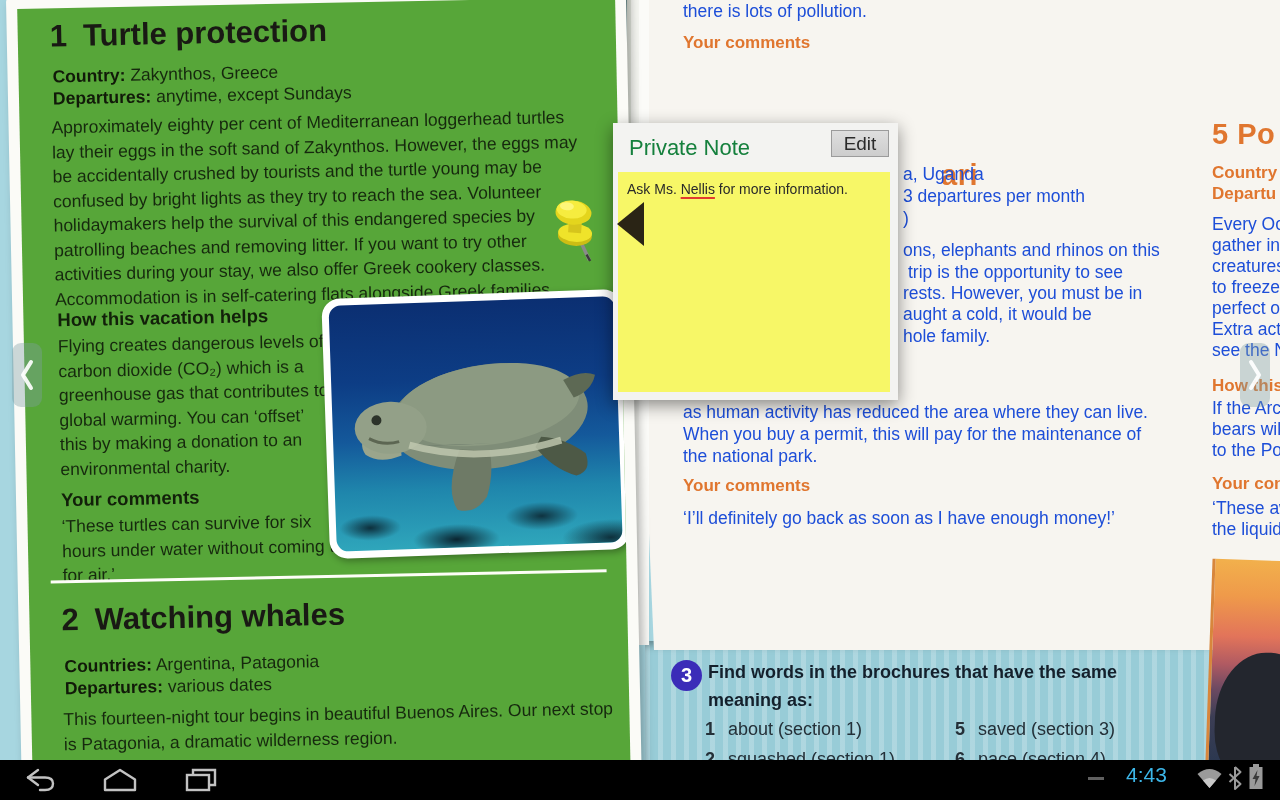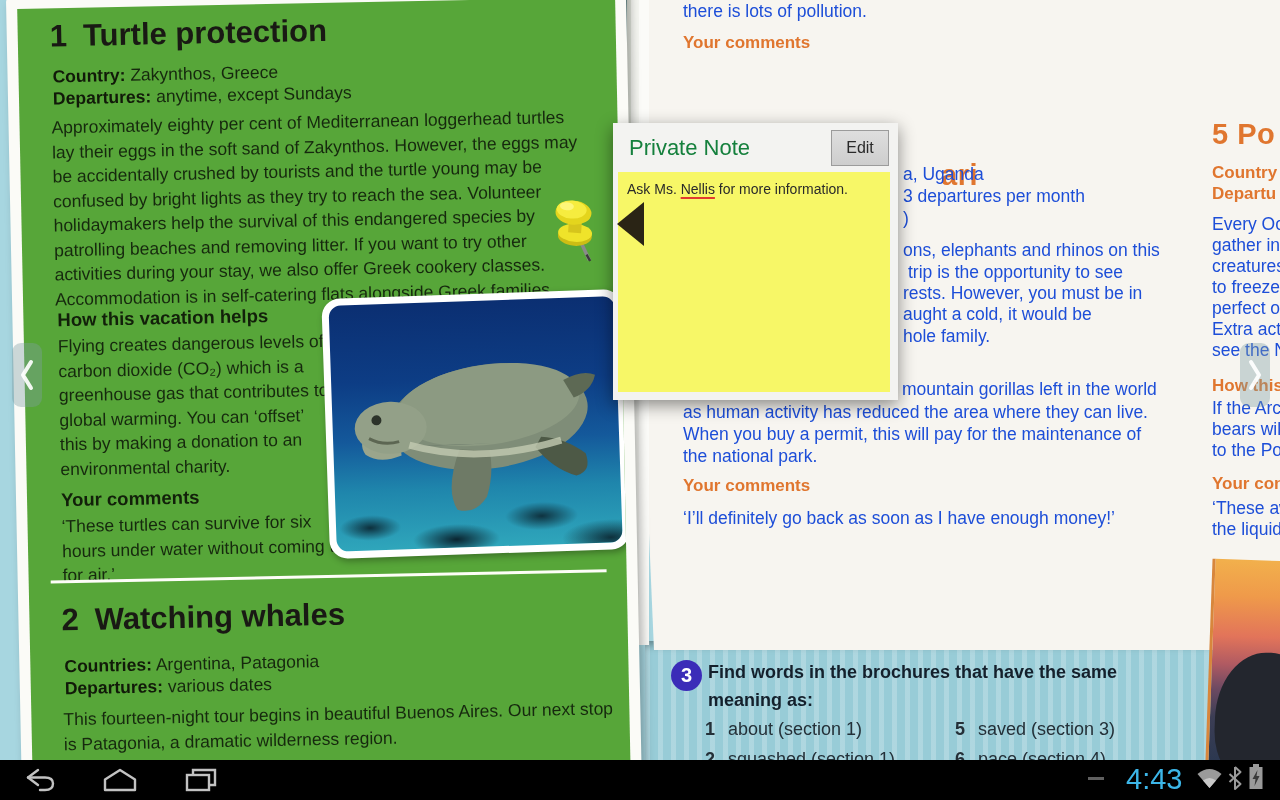--- a/index.html
+++ b/index.html
@@ -64,42 +64,42 @@
       radial-gradient(ellipse 44px 18px at 12% 78%, rgba(8,28,38,0.85), transparent 70%),
       radial-gradient(ellipse 62px 22px at 42% 92%, rgba(6,22,32,0.9), transparent 70%),
       radial-gradient(ellipse 52px 20px at 72% 72%, rgba(10,32,42,0.85), transparent 70%),
       radial-gradient(ellipse 70px 26px at 96% 95%, rgba(8,28,38,0.85), transparent 70%); }
   .turtle-svg { position: absolute; left: 6px; top: 38px; }
 
   
   .note { position: absolute; left: 613px; top: 123px; width: 285px; height: 277px;
     background: #f3f3f1; z-index: 10; box-shadow: 0 5px 16px rgba(0,0,0,0.45); }
   .note-title { position: absolute; left: 16px; top: 12px; font-size: 22px; color: #15803d; }
-  .edit-btn { position: absolute; right: 9px; top: 7px; width: 58px; height: 36px;
+  .edit-btn { position: absolute; right: 9px; top: 7px; width: 58px; height: 27px;
     background: linear-gradient(#dedede, #cdcdcd); border: 1px solid #9b9b9b;
-    font-size: 16px; color: #2a2a2a; display: flex; align-items: center; justify-content: center; }
+    font-size: 19px; color: #2a2a2a; display: flex; align-items: center; justify-content: center; }
   .note-b { position: absolute; left: 5px; right: 8px; top: 49px; bottom: 8px; background: #f7f767; }
   .note-text { position: absolute; left: 9px; top: 9px; font-size: 14px; color: #2a2a2a; white-space: nowrap; }
   .name-err { text-decoration: underline; text-decoration-color: #e23b2e; text-decoration-thickness: 2px; text-underline-offset: 3px; }
   .note-arrow { position: absolute; left: -1px; top: 30px; width: 0; height: 0;
     border-top: 22px solid transparent; border-bottom: 22px solid transparent; border-right: 27px solid #2a2415; }
 
   .pin { position: absolute; left: 551px; top: 197px; z-index: 11; transform: rotate(4deg); }
 
   
   .pg-btn { position: absolute; width: 30px; height: 64px; border-radius: 9px; z-index: 12;
     background: rgba(125,158,163,0.38); display: flex; align-items: center; justify-content: center; }
   .pg-left { left: 12px; top: 343px; }
   .pg-right { left: 1240px; top: 343px; }
 
   
   .navbar { position: absolute; left: 0; top: 760px; width: 1280px; height: 40px; background: #000; z-index: 20; }
   .nav-ic { position: absolute; top: 768px; z-index: 21; cursor: pointer; }
   .status-dash { position: absolute; left: 1088px; top: 777px; width: 16px; height: 3px; background: #606060; z-index: 21; }
-  .clock { position: absolute; left: 1126px; top: 763px; font-size: 29px; color: #3cb6e8; z-index: 21; }
+  .clock { position: absolute; left: 1126px; top: 763px; font-size: 21px; color: #3cb6e8; z-index: 21; }
 </style>
 </head>
 <body>
 
 <div class="screen">
 
   <div class="exercise">
     <div class="ex-badge">3</div>
     <div class="ex-p" style="top:21px;">Find words in the brochures that have the same</div>
     <div class="ex-p" style="top:49px;">meaning as:</div>
@@ -122,21 +122,20 @@
 
     <div class="pl bigorange" style="left:941px; top:118px;margin-top:41px;">ari</div>
     <div class="pl" style="left:903px; top:164px;">a, Uganda</div>
     <div class="pl" style="left:903px; top:186px;">3 departures per month</div>
     <div class="pl" style="left:903px; top:208px;">)</div>
     <div class="pl" style="left:903px; top:240px;">ons, elephants and rhinos on this</div>
     <div class="pl" style="left:908px; top:262px;">trip is the opportunity to see</div>
     <div class="pl" style="left:903px; top:283px;">rests. However, you must be in</div>
     <div class="pl" style="left:903px; top:304px;">aught a cold, it would be</div>
     <div class="pl" style="left:903px; top:326px;">hole family.</div>
-    <div class="pl" style="left:902px; top:379px;">mountain gorillas left in the world</div>
     <div class="pl" style="left:683px; top:402px;">as human activity has reduced the area where they can live.</div>
     <div class="pl" style="left:683px; top:424px;">When you buy a permit, this will pay for the maintenance of</div>
     <div class="pl" style="left:683px; top:446px;">the national park.</div>
     <div class="pl orange" style="left:683px; top:476px;">Your comments</div>
     <div class="pl" style="left:683px; top:508px;">‘I’ll definitely go back as soon as I have enough money!’</div>
 
     <div class="pl bigorange" style="left:1212px; top:118px;">5 Po</div>
     <div class="pl orange" style="left:1212px; top:163px;">Country</div>
     <div class="pl orange" style="left:1212px; top:184px;">Departu</div>
     <div class="pl" style="left:1212px; top:214px;">Every Oc</div>

